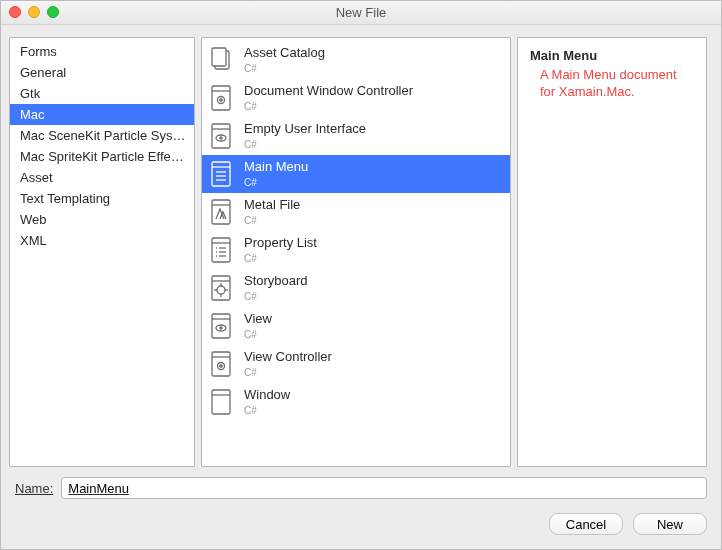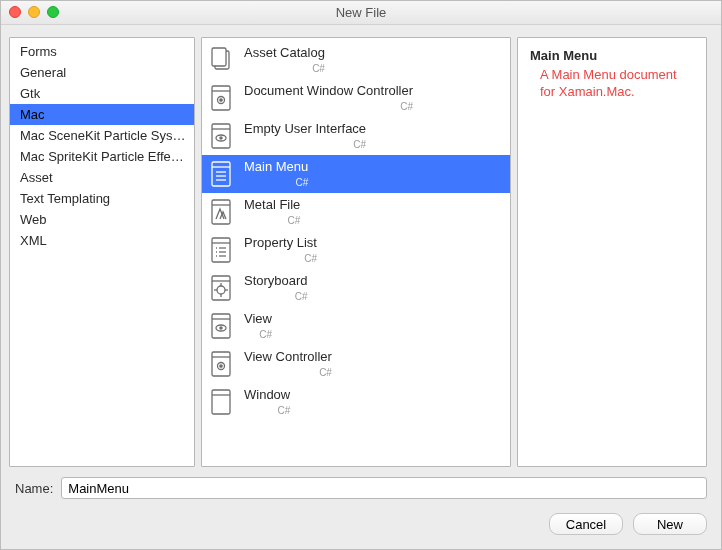--- a/index.html
+++ b/index.html
@@ -68,21 +68,21 @@
   .cat-item {
     padding: 3px 8px 3px 10px;
     font-size: 13px;
     cursor: default;
     white-space: nowrap;
     overflow: hidden;
     text-overflow: ellipsis;
   }
   .cat-item.selected {
     background: #3f78ff;
-    color: #000000;
+    color: #ffffff;
   }
 
   .templates {
     flex: 1 1 auto;
     padding: 3px 0;
     position: relative;
   }
   .tmpl-row {
     display: flex;
     align-items: center;
@@ -93,39 +93,40 @@
   .tmpl-row.selected { background: #3f78ff; color: #fff; }
   .tmpl-icon {
     width: 26px; height: 30px;
     flex: 0 0 auto;
     display: flex;
     align-items: center;
     justify-content: center;
     color: #6e6e6e;
   }
   .tmpl-row.selected .tmpl-icon { color: #fff; }
-  .tmpl-text { display: flex; flex-direction: column; line-height: 1.1; align-items: flex-end; }
+  .tmpl-text { display: flex; flex-direction: column; line-height: 1.1; }
   .tmpl-title { font-size: 13px; }
   .tmpl-sub { font-size: 10px; color: #9a9a9a; margin-top: 2px; }
   .tmpl-row.selected .tmpl-sub { color: rgba(255,255,255,0.85); }
 
   .detail {
     flex: 0 0 190px;
     padding: 10px 12px;
     font-size: 13px;
   }
   .detail-title { font-weight: 600; margin-bottom: 4px; }
   .detail-desc { color: #ef4444; line-height: 1.3; margin-left: 10px; }
 
   .name-row {
     display: flex;
     align-items: center;
     padding: 4px 14px 6px 14px;
     gap: 8px;
     flex: 0 0 auto;
+    text-decoration: underline;
   }
   .name-row label { font-size: 13px; color: #333; }
   .name-row input {
     flex: 1 1 auto;
     height: 22px;
     font-size: 13px;
     padding: 6px 6px;
     border: 1px solid #b7b7b7;
     border-radius: 3px;
     background: #fff;

